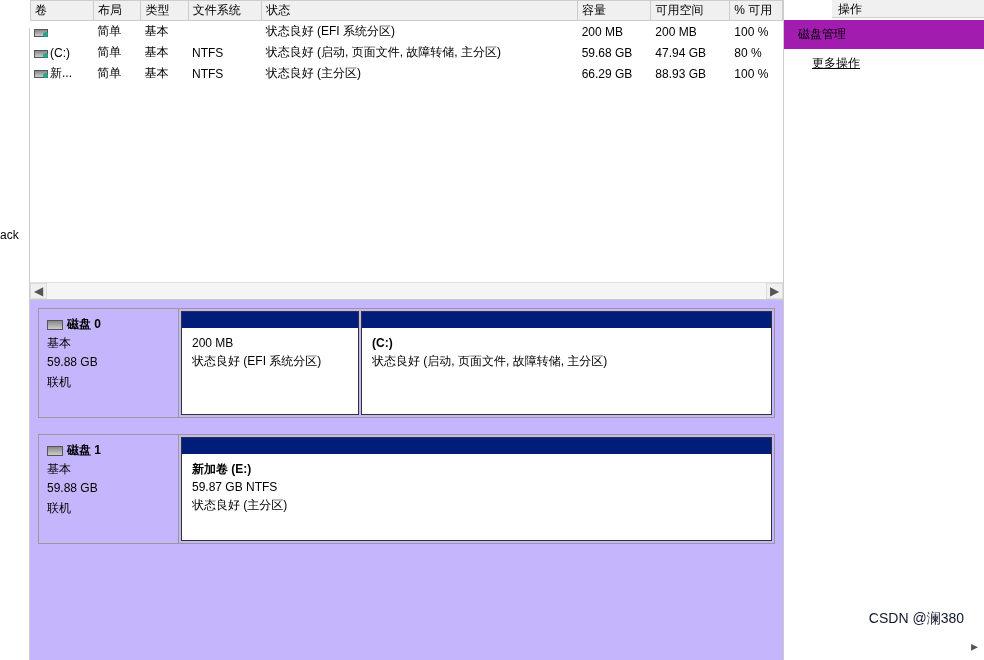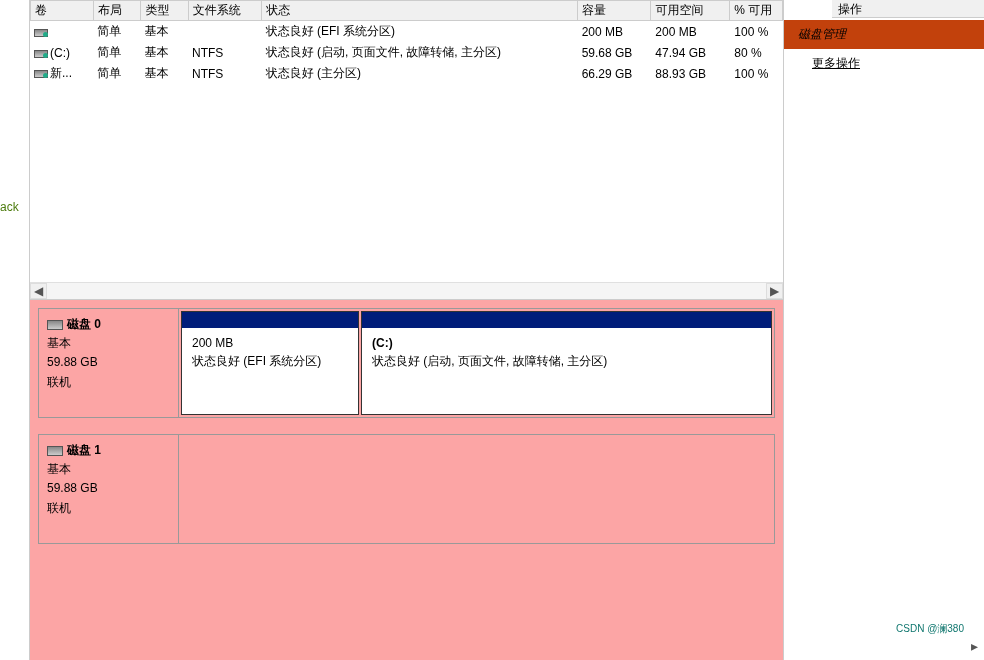--- a/index.html
+++ b/index.html
@@ -10,22 +10,23 @@
       width: 984px;
       height: 660px;
       overflow: hidden;
       display: flex;
     }
     .left-edge {
       width: 30px;
       border-right: 1px solid #ccc;
       padding-top: 200px;
       font-size: 12px;
-      color: #4d7c0f;
-      overflow: hidden;
+      color: #000000;
+      overflow: hidden;
+      margin-top: 28px;
     }
     .main-panel {
       flex: 1;
       display: flex;
       flex-direction: column;
       border-right: 1px solid #ccc;
     }
     .actions-panel {
       width: 200px;
       display: flex;
@@ -43,22 +44,21 @@
     .actions-body {
       flex: 1;
       padding: 2px 0;
       position: relative;
     }
     .action-item {
       padding: 6px 14px;
       cursor: pointer;
     }
     .action-item.selected {
-      background: #c2410c;
-      font-style: italic;
+      background: #a21caf;
     }
     .action-sub {
       padding: 6px 28px;
       cursor: pointer;
       text-decoration: underline;
     }
     .action-arrow {
       position: absolute;
       right: 6px;
       bottom: 6px;
@@ -128,21 +128,21 @@
     }
     .hscroll .track {
       flex: 1;
       background: #f5f5f5;
     }
     
     .disk-pane {
       flex: 1;
       overflow: auto;
       padding: 8px;
-      background: #fca5a5;
+      background: #c4b5fd;
     }
     .disk-block {
       border: 1px solid #999;
       margin-bottom: 16px;
       display: flex;
       min-height: 110px;
     }
     .disk-info {
       width: 140px;
       border-right: 1px solid #999;
@@ -192,23 +192,23 @@
       display: inline-block;
       width: 12px; height: 12px;
       margin-right: 4px;
       vertical-align: middle;
     }
     .sw.black { background: #000; }
     .sw.navy { background: #001d7a; }
     .watermark {
       position: fixed;
       right: 20px;
-      bottom: 24px;
-      color: #0f766e;
-      font-size: 10px;
+      bottom: 32px;
+      color: #0f172a;
+      font-size: 14px;
       pointer-events: none;
     }
   </style>
 </head>
 <body>
 
 <div class="left-edge">
   <span>ack</span>
 </div>
 
@@ -317,20 +317,30 @@
           </div>
         </div>
       </div>
       <div class="disk-block">
         <div class="disk-info">
           <div><span class="disk-icon"></span><span class="disk-title">磁盘 1</span></div>
           <div>基本</div>
           <div>59.88 GB</div>
           <div>联机</div>
         </div>
+        <div class="disk-partitions">
+          <div class="partition" style="flex: 1 1 0%;">
+            <div class="part-header"></div>
+            <div class="part-body">
+              <div class="part-label">新加卷  (E:)</div>
+              <div>59.87 GB NTFS</div>
+              <div>状态良好 (主分区)</div>
+            </div>
+          </div>
+        </div>
       </div>
     </div>
 
 </div>
 
 <div class="actions-panel">
   <div class="actions-header">操作</div>
   <div class="actions-body">
     <div class="action-item selected">磁盘管理</div>
     <div class="action-sub">更多操作</div>

